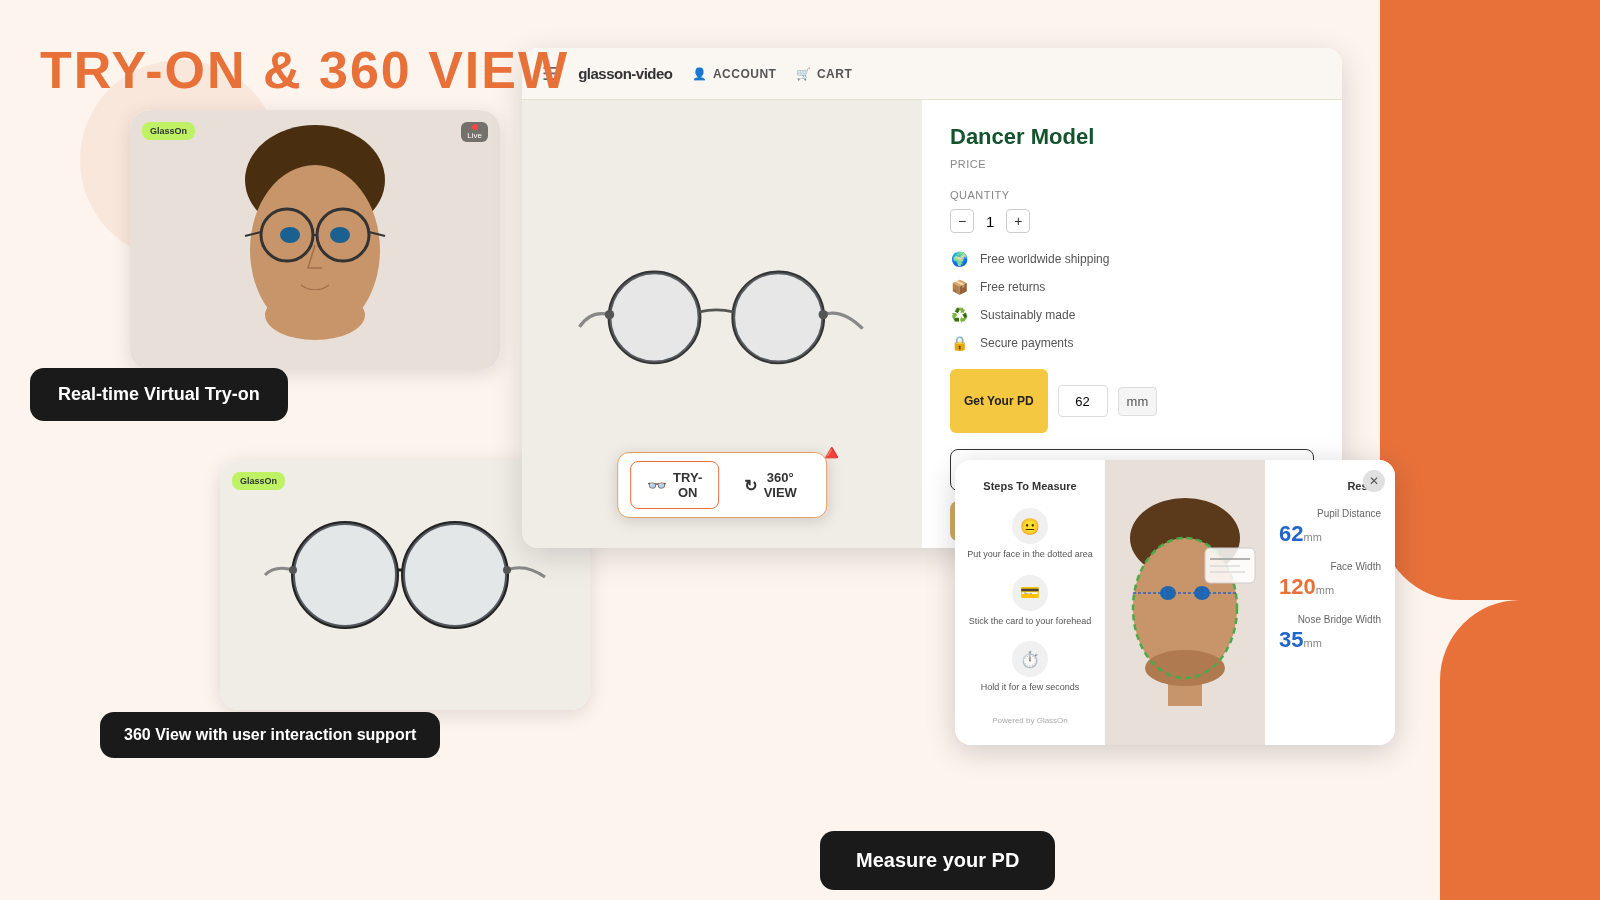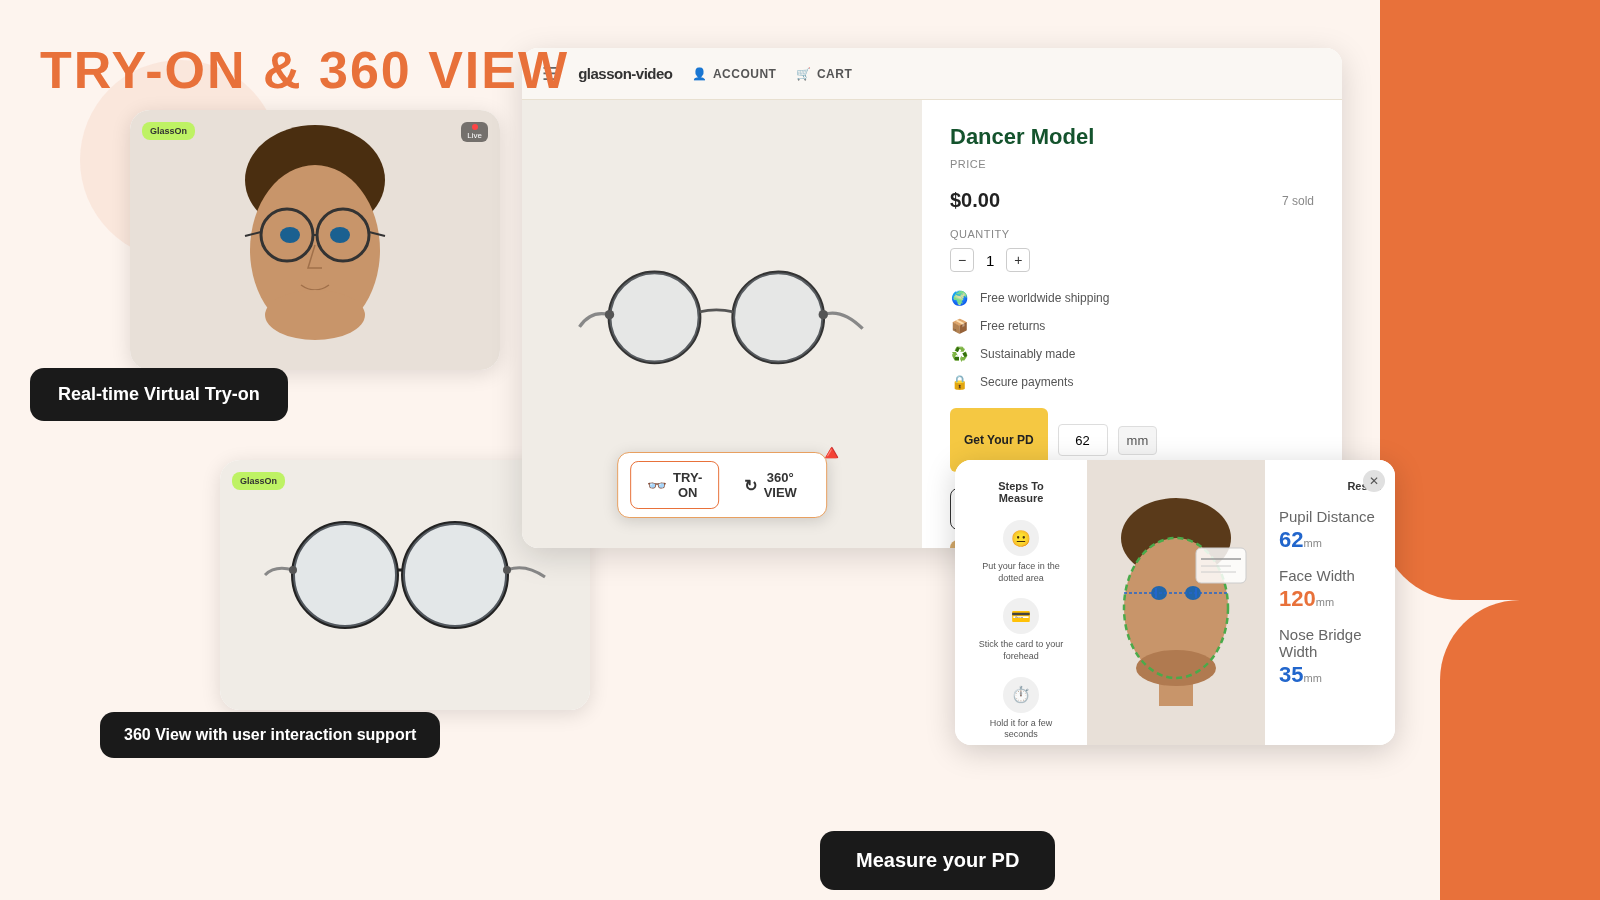--- a/index.html
+++ b/index.html
@@ -473,22 +473,22 @@
       cursor: pointer;
       color: #555;
       z-index: 10;
     }
     .pd-panel-content {
       display: flex;
       height: 100%;
     }
     
     .pd-steps {
-      width: 132px;
-      padding: 20px 20px;
+      width: 150px;
+      padding: 20px 1px;
       background: white;
       flex-shrink: 0;
     }
     .pd-steps-title {
       font-size: 11px;
       font-weight: 700;
       color: #333;
       margin-bottom: 16px;
       text-align: center;
     }
@@ -544,23 +544,24 @@
       font-size: 11px;
       font-weight: 700;
       color: #333;
       margin-bottom: 16px;
       text-align: right;
     }
     .pd-result-item {
       margin-bottom: 14px;
     }
     .pd-result-label {
-      font-size: 15px;
+      font-size: 10px;
       color: #666;
       margin-bottom: 2px;
+      text-align: right;
     }
     .pd-result-value {
       font-size: 22px;
       font-weight: 700;
     }
     .pd-result-unit {
       font-size: 11px;
       font-weight: 400;
       color: #888;
     }
@@ -719,24 +720,20 @@
         <button class="view-btn">
           <span class="view-btn-icon">↻</span>
           <span>360° VIEW</span>
         </button>
       </div>
     </div>
 
     <div class="product-details-section">
       <div class="product-name">Dancer Model</div>
       <div class="product-price-label">Price</div>
-      <div class="product-price-row">
-        <span class="product-price">$0.00</span>
-        <span class="product-sold">7 sold</span>
-      </div>
 
       <div class="quantity-label">Quantity</div>
       <div class="quantity-control">
         <button class="qty-btn">−</button>
         <span class="qty-value">1</span>
         <button class="qty-btn">+</button>
       </div>
 
       
       <div class="feature-list">

